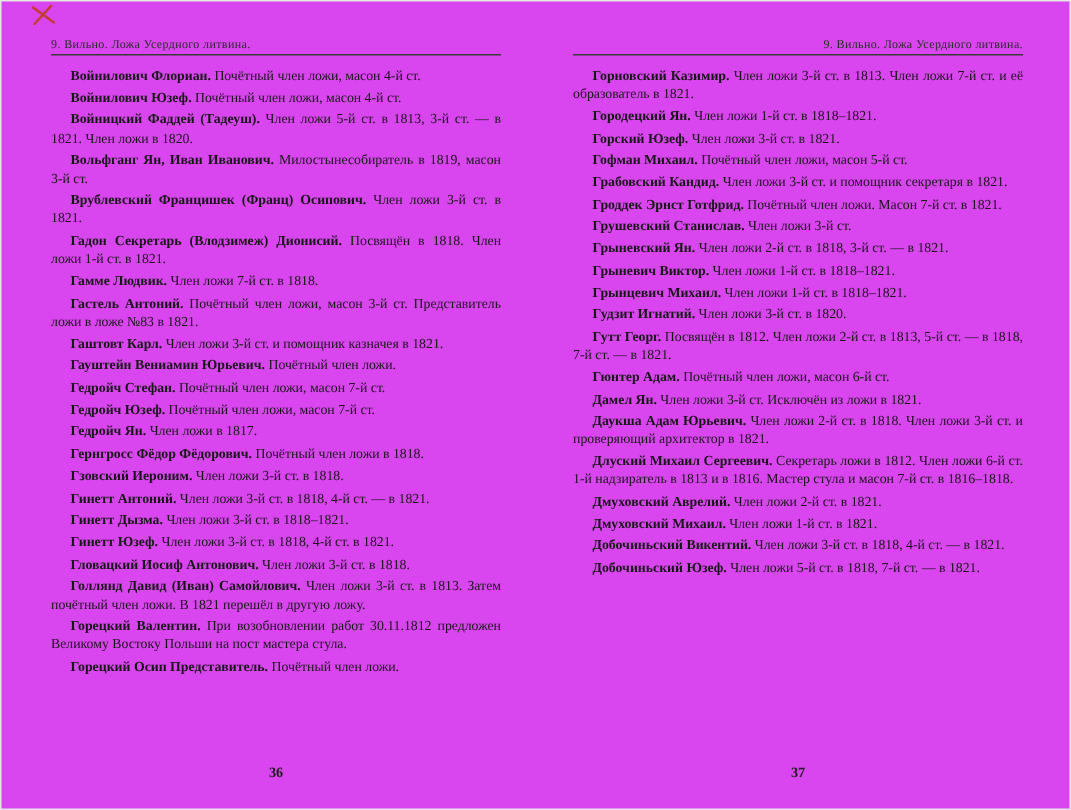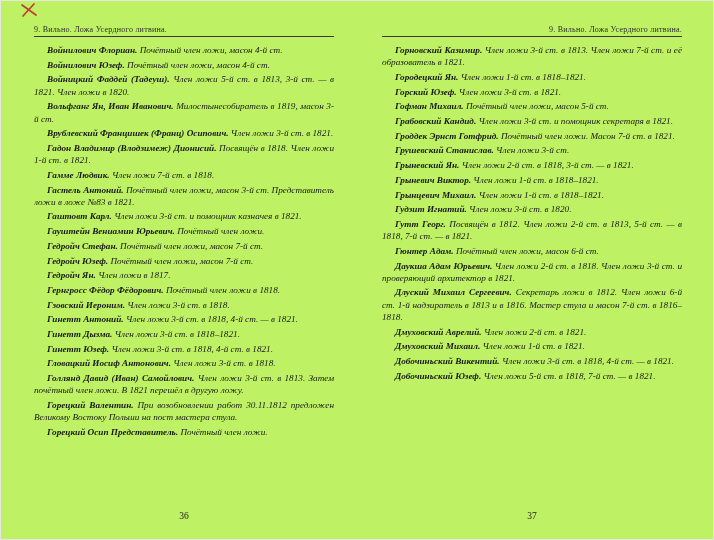--- a/index.html
+++ b/index.html
@@ -4,21 +4,21 @@
 <style>
   html, body {
     margin: 0;
     padding: 0;
     background: #ffffff;
   }
   .scan {
     position: relative;
     width: 714px;
     height: 540px;
-    background: #bef264;
+    background: #d946ef;
     border: 1px solid #e6e6e2;
     box-sizing: border-box;
     font-family: "Liberation Serif", "DejaVu Serif", serif;
     color: #171717;
     overflow: hidden;
   }
   .red-x {
     position: absolute;
     left: 18px;
     top: 1px;
@@ -51,31 +51,31 @@
     height: 444px;
     overflow: hidden;
   }
   .entry {
     margin: 0 0 2.5px 0;
     font-size: 9.2px;
     line-height: 12.2px;
     text-align: justify;
     text-indent: 13px;
     color: #171717;
-    font-style: italic;
   }
   .entry b { font-weight: bold; }
   .page-number {
     position: absolute;
     bottom: 0;
     left: 0;
     width: 100%;
     text-align: center;
     font-size: 9.5px;
     color: #1c1c1c;
+    font-weight: bold;
   }
 </style>
 </head>
 <body>
 
 <div class="scan">
 
   <svg class="red-x" viewBox="0 0 20 16" aria-hidden="true">
     <line x1="3" y1="3" x2="17" y2="13" stroke="#c23b35" stroke-width="1.7" stroke-linecap="round"></line>
     <line x1="15" y1="2" x2="4" y2="14" stroke="#c23b35" stroke-width="1.7" stroke-linecap="round"></line>
@@ -83,21 +83,21 @@
 
   <div class="page page-left">
     <div class="page-header">9. Вильно. Ложа Усердного литвина.</div>
     <hr class="header-rule">
     <div class="entries">
         <p class="entry"><b>Войнилович Флориан. </b><span>Почётный член ложи, масон 4-й ст.</span></p>
         <p class="entry"><b>Войнилович Юзеф. </b><span>Почётный член ложи, масон 4-й ст.</span></p>
         <p class="entry"><b>Войницкий Фаддей (Тадеуш). </b><span>Член ложи 5-й ст. в 1813, 3-й ст. — в 1821. Член ложи в 1820.</span></p>
         <p class="entry"><b>Вольфганг Ян, Иван Иванович. </b><span>Милостынесобиратель в 1819, масон 3-й ст.</span></p>
         <p class="entry"><b>Врублевский Францишек (Франц) Осипович. </b><span>Член ложи 3-й ст. в 1821.</span></p>
-        <p class="entry"><b>Гадон Владимир (Влодзимеж) Дионисий. </b><span>Посвящён в 1818. Член ложи 1-й ст. в 1821.</span></p>
+        <p class="entry"><b>Гадон Секретарь (Влодзимеж) Дионисий. </b><span>Посвящён в 1818. Член ложи 1-й ст. в 1821.</span></p>
         <p class="entry"><b>Гамме Людвик. </b><span>Член ложи 7-й ст. в 1818.</span></p>
         <p class="entry"><b>Гастель Антоний. </b><span>Почётный член ложи, масон 3-й ст. Представитель ложи в ложе №83 в 1821.</span></p>
         <p class="entry"><b>Гаштовт Карл. </b><span>Член ложи 3-й ст. и помощник казначея в 1821.</span></p>
         <p class="entry"><b>Гауштейн Вениамин Юрьевич. </b><span>Почётный член ложи.</span></p>
         <p class="entry"><b>Гедройч Стефан. </b><span>Почётный член ложи, масон 7-й ст.</span></p>
         <p class="entry"><b>Гедройч Юзеф. </b><span>Почётный член ложи, масон 7-й ст.</span></p>
         <p class="entry"><b>Гедройч Ян. </b><span>Член ложи в 1817.</span></p>
         <p class="entry"><b>Гернгросс Фёдор Фёдорович. </b><span>Почётный член ложи в 1818.</span></p>
         <p class="entry"><b>Гзовский Иероним. </b><span>Член ложи 3-й ст. в 1818.</span></p>
         <p class="entry"><b>Гинетт Антоний. </b><span>Член ложи 3-й ст. в 1818, 4-й ст. — в 1821.</span></p>
@@ -121,20 +121,21 @@
         <p class="entry"><b>Гофман Михаил. </b><span>Почётный член ложи, масон 5-й ст.</span></p>
         <p class="entry"><b>Грабовский Кандид. </b><span>Член ложи 3-й ст. и помощник секретаря в 1821.</span></p>
         <p class="entry"><b>Гроддек Эрнст Готфрид. </b><span>Почётный член ложи. Масон 7-й ст. в 1821.</span></p>
         <p class="entry"><b>Грушевский Станислав. </b><span>Член ложи 3-й ст.</span></p>
         <p class="entry"><b>Грыневский Ян. </b><span>Член ложи 2-й ст. в 1818, 3-й ст. — в 1821.</span></p>
         <p class="entry"><b>Грыневич Виктор. </b><span>Член ложи 1-й ст. в 1818–1821.</span></p>
         <p class="entry"><b>Грынцевич Михаил. </b><span>Член ложи 1-й ст. в 1818–1821.</span></p>
         <p class="entry"><b>Гудзит Игнатий. </b><span>Член ложи 3-й ст. в 1820.</span></p>
         <p class="entry"><b>Гутт Георг. </b><span>Посвящён в 1812. Член ложи 2-й ст. в 1813, 5-й ст. — в 1818, 7-й ст. — в 1821.</span></p>
         <p class="entry"><b>Гюнтер Адам. </b><span>Почётный член ложи, масон 6-й ст.</span></p>
+        <p class="entry"><b>Дамел Ян. </b><span>Член ложи 3-й ст. Исключён из ложи в 1821.</span></p>
         <p class="entry"><b>Даукша Адам Юрьевич. </b><span>Член ложи 2-й ст. в 1818. Член ложи 3-й ст. и проверяющий архитектор в 1821.</span></p>
         <p class="entry"><b>Длуский Михаил Сергеевич. </b><span>Секретарь ложи в 1812. Член ложи 6-й ст. 1-й надзиратель в 1813 и в 1816. Мастер стула и масон 7-й ст. в 1816–1818.</span></p>
         <p class="entry"><b>Дмуховский Аврелий. </b><span>Член ложи 2-й ст. в 1821.</span></p>
         <p class="entry"><b>Дмуховский Михаил. </b><span>Член ложи 1-й ст. в 1821.</span></p>
         <p class="entry"><b>Добочиньский Викентий. </b><span>Член ложи 3-й ст. в 1818, 4-й ст. — в 1821.</span></p>
         <p class="entry"><b>Добочиньский Юзеф. </b><span>Член ложи 5-й ст. в 1818, 7-й ст. — в 1821.</span></p>
       </div>
     <div class="page-number">37</div>
   </div>
 

